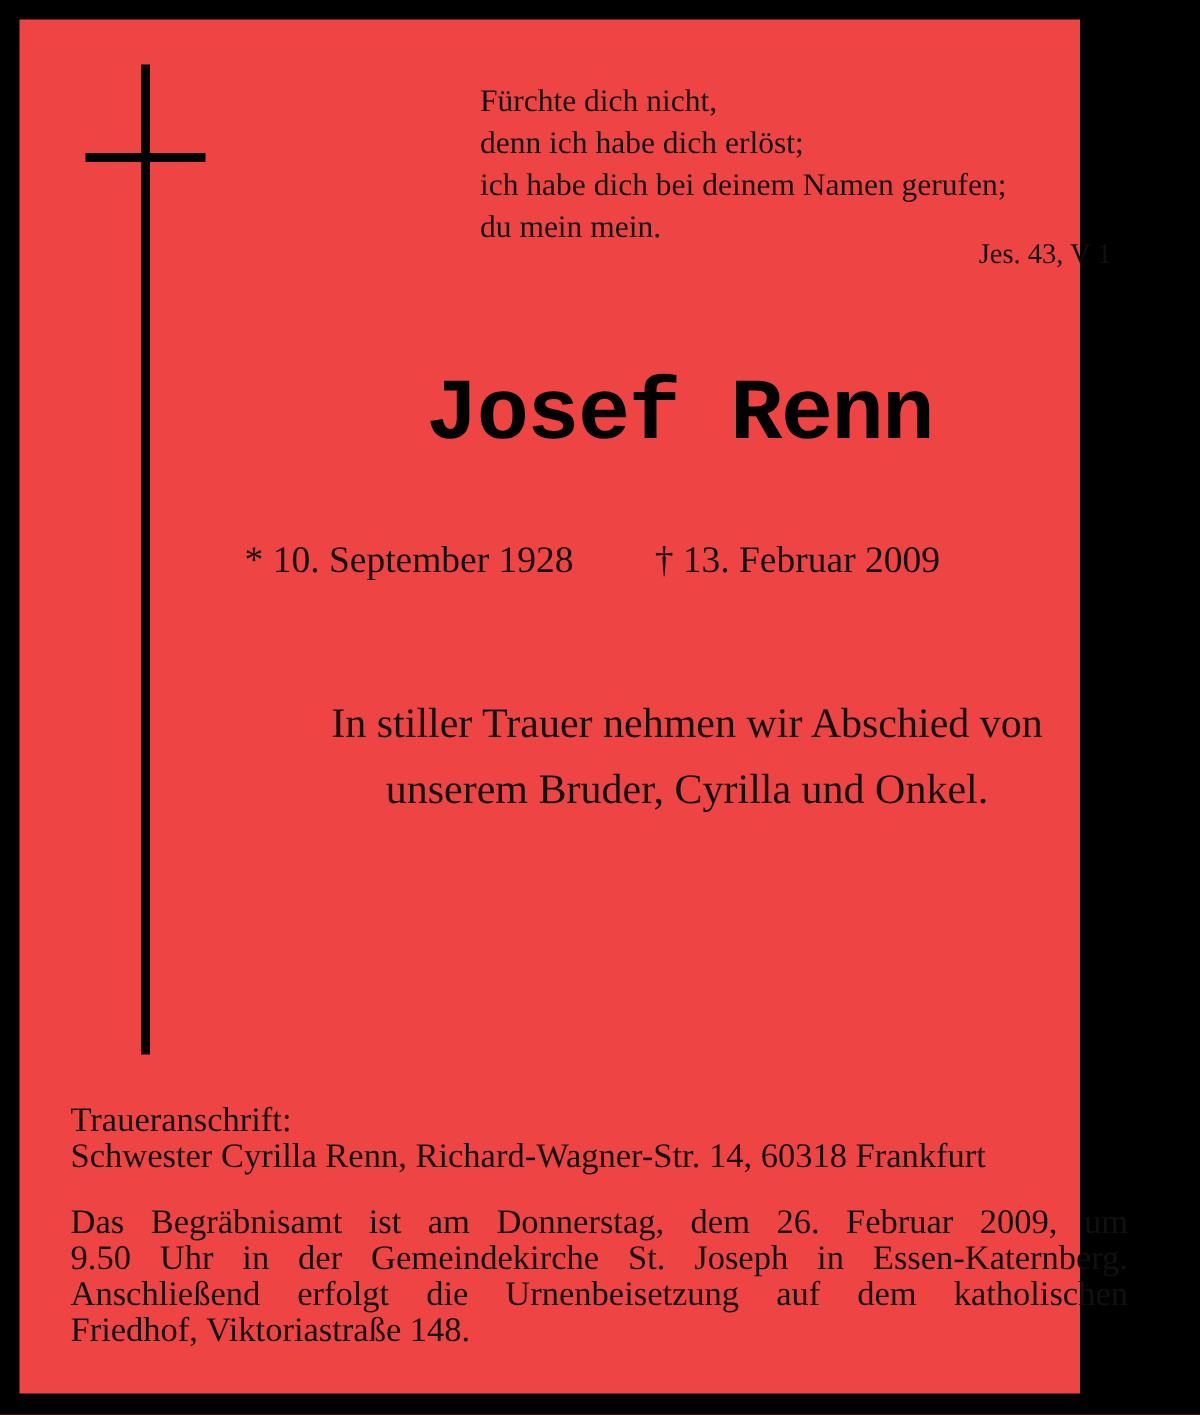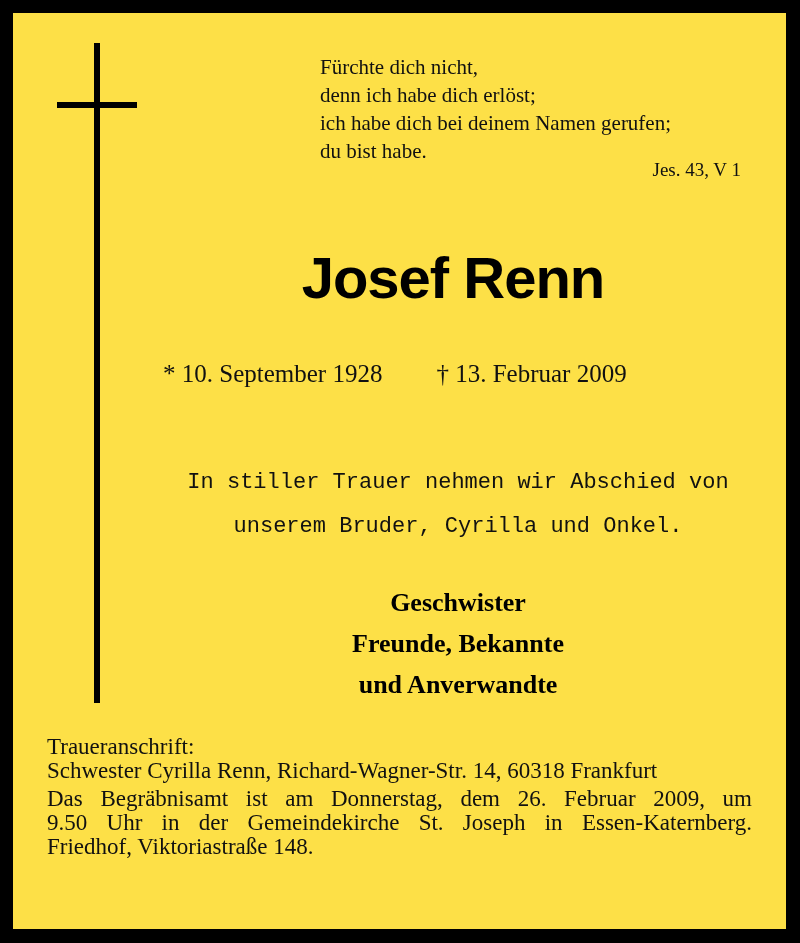--- a/index.html
+++ b/index.html
@@ -12,23 +12,23 @@
       height: 943px;
       position: relative;
       overflow: hidden;
       font-family: "Liberation Serif", "DejaVu Serif", serif;
       color: #111111;
     }
     .frame {
       position: absolute;
       left: 13px;
       top: 13px;
-      width: 773px;
+      width: 707px;
       height: 916px;
-      background: #fde047;
+      background: #ef4444;
     }
     .cross-v {
       position: absolute;
       left: 81px;
       top: 30px;
       width: 6px;
       height: 660px;
       background: #000000;
     }
     .cross-h {
@@ -56,21 +56,21 @@
       text-align: right;
       font-size: 19px;
       line-height: 28px;
     }
     .name {
       position: absolute;
       left: 150px;
       top: 225px;
       width: 580px;
       text-align: center;
-      font-family: Liberation Sans, sans-serif;
+      font-family: Liberation Mono, monospace;
       font-weight: bold;
       font-size: 58px;
       line-height: 80px;
       letter-spacing: -1px;
       color: #000000;
     }
     .dates {
       position: absolute;
       left: 150px;
       top: 344px;
@@ -80,23 +80,22 @@
       line-height: 34px;
       white-space: nowrap;
     }
     .dates .gap { display: inline-block; width: 54px; }
     .farewell {
       position: absolute;
       left: 150px;
       top: 448px;
       width: 590px;
       text-align: center;
-      font-size: 22px;
+      font-size: 28px;
       line-height: 44px;
-      font-family: Liberation Mono, monospace;
     }
     .farewell-line { display: block; white-space: nowrap; }
     .mourners {
       position: absolute;
       left: 150px;
       top: 569px;
       width: 590px;
       text-align: center;
       font-weight: bold;
       font-size: 26px;
@@ -107,21 +106,21 @@
     .footer {
       position: absolute;
       left: 34px;
       top: 722px;
       width: 705px;
       font-size: 23px;
       line-height: 24px;
     }
     .addr-line { display: block; white-space: nowrap; }
     .service {
-      margin-top: 4px;
+      margin-top: 20px;
       text-align: justify;
       text-align-last: left;
     }
     .service-line {
       display: block;
       text-align: justify;
       text-align-last: justify;
       white-space: nowrap;
     }
     .service-line.last { text-align-last: left; }
@@ -133,46 +132,42 @@
 
   <div class="cross">
     <div class="cross-v"></div>
     <div class="cross-h"></div>
   </div>
 
   <div class="verse">
     <span class="verse-line">Fürchte dich nicht,</span>
     <span class="verse-line">denn ich habe dich erlöst;</span>
     <span class="verse-line">ich habe dich bei deinem Namen gerufen;</span>
-    <span class="verse-line">du bist habe.</span>
+    <span class="verse-line">du mein mein.</span>
   </div>
   <div class="verse-ref">Jes. 43, V 1</div>
 
   <div class="name">Josef Renn</div>
 
   <div class="dates">
     <span>*</span>
     <span>10. September 1928</span><span class="gap"></span><span>†</span>
     <span>13. Februar 2009</span>
   </div>
 
   <div class="farewell">
     <span class="farewell-line">In stiller Trauer nehmen wir Abschied von</span>
     <span class="farewell-line">unserem Bruder, Cyrilla und Onkel.</span>
   </div>
 
-  <div class="mourners">
-    <span class="mourners-line">Geschwister</span>
-    <span class="mourners-line">Freunde, Bekannte</span>
-    <span class="mourners-line">und Anverwandte</span>
-  </div>
 
   <div class="footer">
     <span class="addr-line">Traueranschrift:</span>
     <span class="addr-line">Schwester Cyrilla Renn, Richard-Wagner-Str. 14, 60318 Frankfurt</span>
     <div class="service">
       <span class="service-line">Das Begräbnisamt ist am Donnerstag, dem 26. Februar 2009, um</span>
       <span class="service-line">9.50 Uhr in der Gemeindekirche St. Joseph in Essen-Katernberg.</span>
+      <span class="service-line">Anschließend erfolgt die Urnenbeisetzung auf dem katholischen</span>
       <span class="service-line last">Friedhof, Viktoriastraße 148.</span>
     </div>
   </div>
 
 </div>
 
 </body></html>

